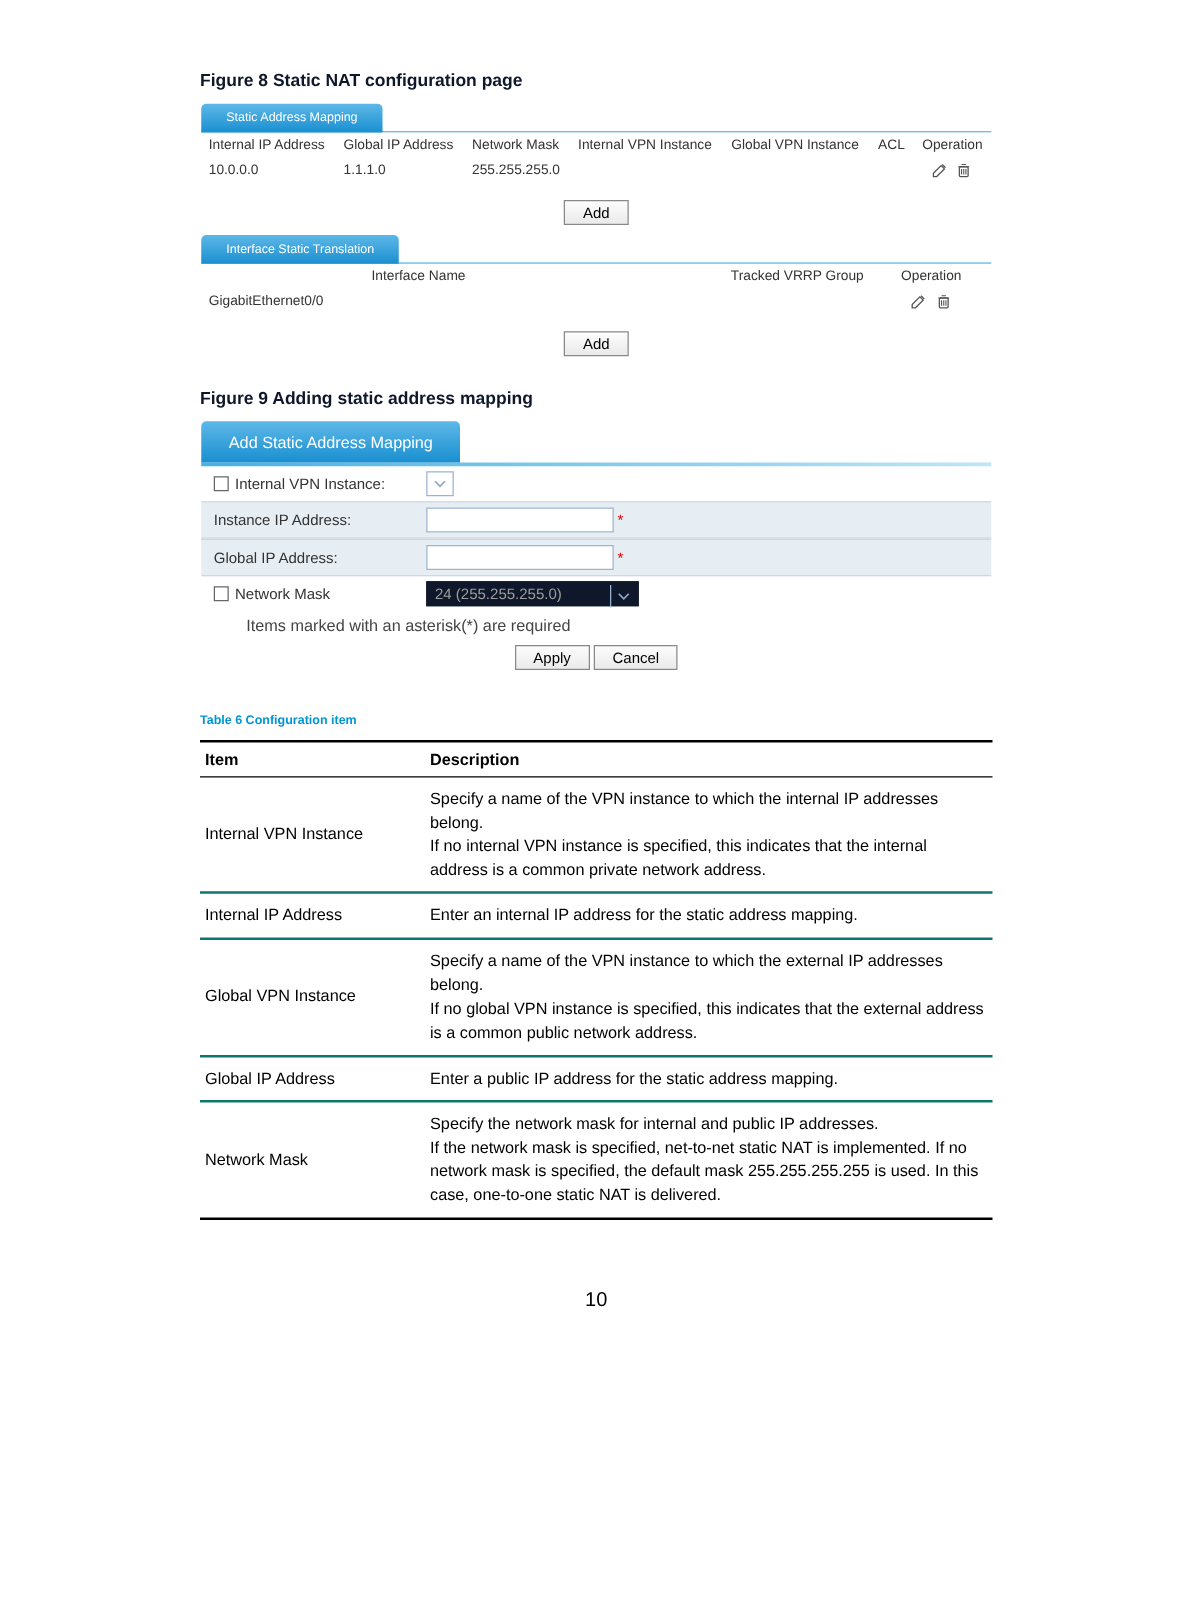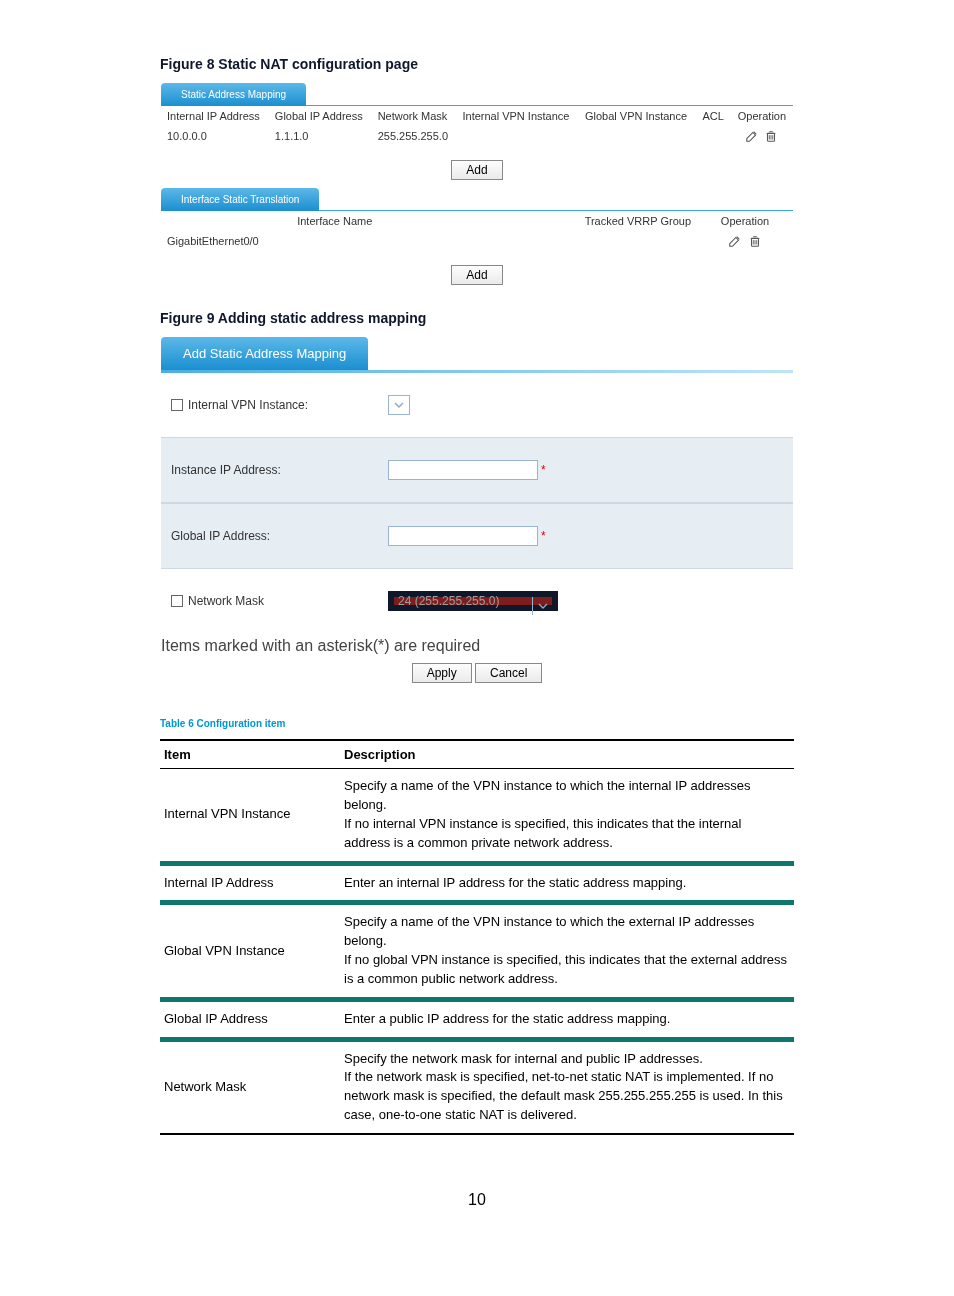--- a/index.html
+++ b/index.html
@@ -79,24 +79,23 @@
     border: 1px solid #888;
     padding: 2px 14px;
     font-size: 12px;
     cursor: pointer;
     color: #000;
   }
   .form-panel { }
   .form-row {
     display: flex;
     align-items: center;
-    padding: 22px 10px;
+    padding: 4px 10px;
     font-size: 12px;
     color: #333;
-    gap: 47px;
   }
   .form-row.alt { background: #e6edf3; border-top: 1px solid #cfd8e2; border-bottom: 1px solid #cfd8e2;}
   .form-label { width: 170px; display: flex; align-items: center; gap: 5px; }
   .form-input-wrap { display: flex; align-items: center; gap: 3px; }
   .txt-input {
     border: 1px solid #9ab3d0;
     height: 20px;
     width: 150px;
     padding: 0 4px;
     font-size: 12px;
@@ -105,24 +104,24 @@
     border: 1px solid #9ab3d0;
     height: 20px;
     width: 22px;
     background: #fff;
     display: inline-flex;
     align-items: center;
     justify-content: center;
     color: #8fa7c4;
   }
   .dropdown-attached {
-    border: 6px solid #0f172a;
+    border: 3px solid #0f172a;
     height: 20px;
     width: 170px;
-    background: #7f1d1d;
+    background: #0f172a;
     display: inline-flex;
     align-items: center;
     color: #9e9e9e;
     padding-left: 4px;
     position: relative;
   }
   .dropdown-attached .chev {
     position: absolute;
     right: 0;
     top: 0;
@@ -132,40 +131,41 @@
     display: flex;
     align-items: center;
     justify-content: center;
     color: #8fa7c4;
   }
   .req { color: #d00; }
   .checkbox {
     width: 12px; height: 12px; border: 1px solid #666; display: inline-block; vertical-align: middle;
   }
   .note {
-    font-size: 16px;
+    font-size: 13px;
     color: #444;
     padding: 4px 0 2px 0;
+    margin-left: 36px;
   }
   .form-btn-row { text-align: center; padding: 6px 0; }
   
   .doc-table {
     width: 100%;
     border-collapse: collapse;
     font-size: 13px;
   }
   .doc-table th {
     text-align: left;
     padding: 6px 4px;
     border-top: 2px solid #000;
     border-bottom: 1.5px solid #000;
   }
   .doc-table td {
     padding: 8px 4px;
-    border-bottom: 5px solid #0f766e;
+    border-bottom: 2px solid #0f766e;
     vertical-align: middle;
     line-height: 1.45;
   }
   .doc-table tr:last-child td { border-bottom: 2px solid #000; }
   .doc-table td.item-col { width: 180px; }
   .page-num { text-align: center; font-size: 16px; margin-top: 56px;}
 </style>
 </head>
 <body>
 

